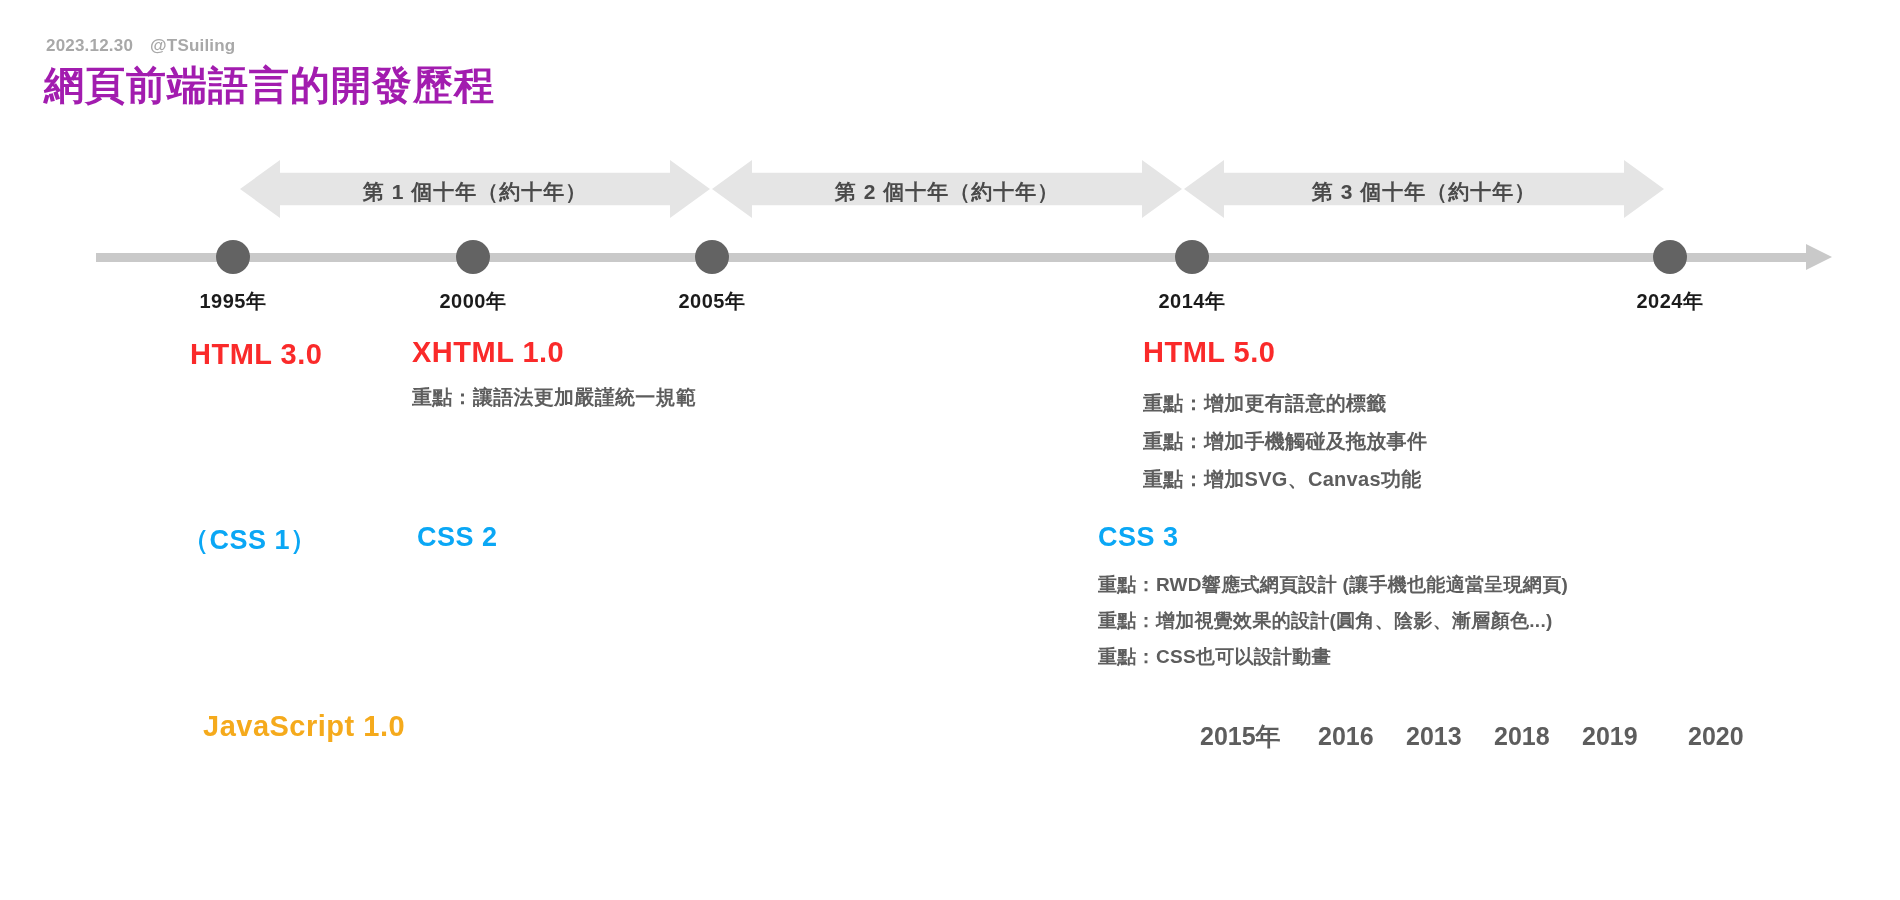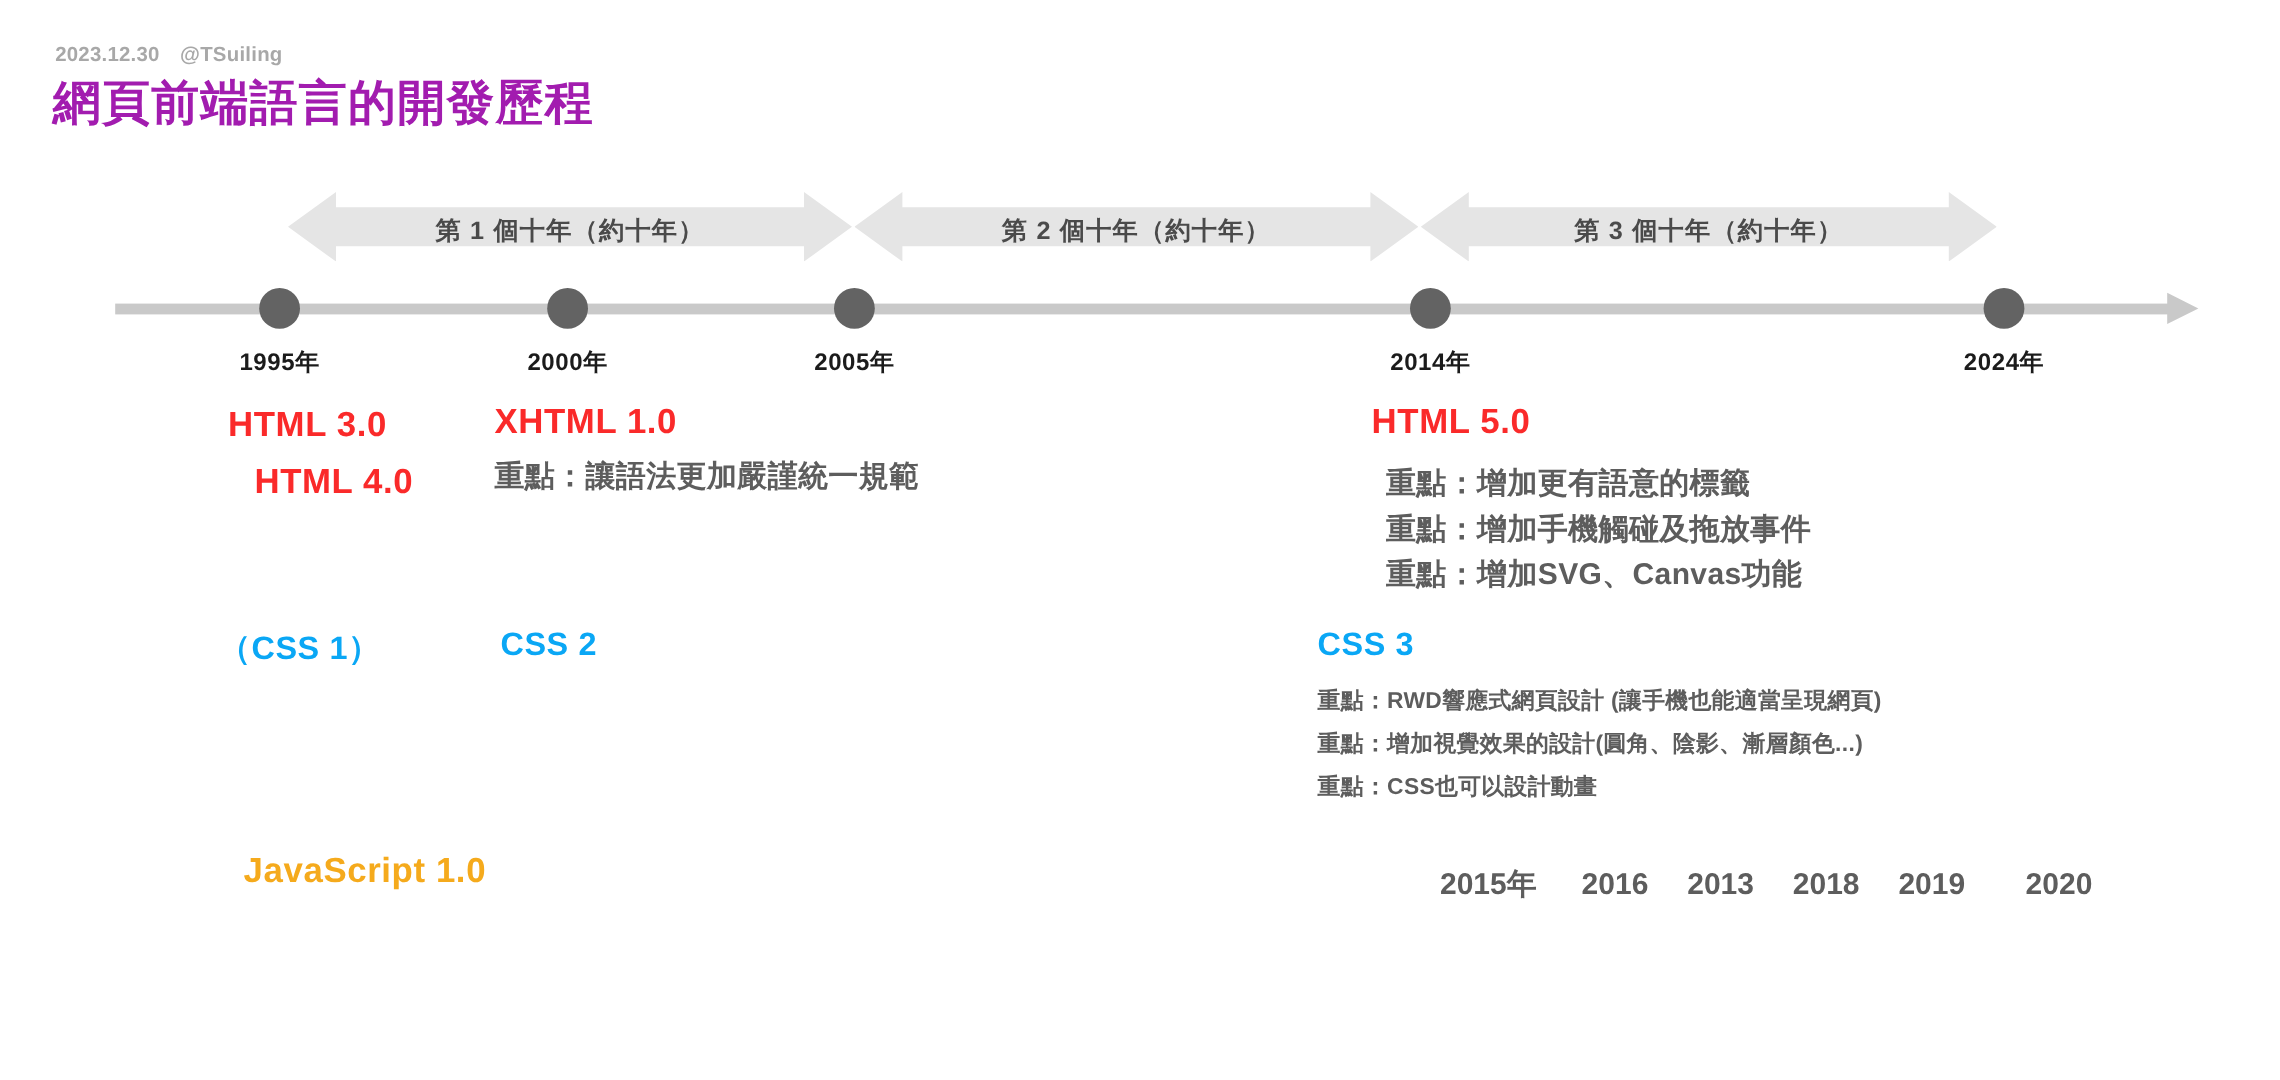--- a/index.html
+++ b/index.html
@@ -125,21 +125,21 @@
     transform: translateX(-50%);
     letter-spacing: 0.5px;
   }
 
   .tech-name {
     font-weight: bold;
     white-space: nowrap;
     letter-spacing: 0.5px;
   }
   .tech-note {
-    font-size: 25px;
+    font-size: 20px;
     font-weight: bold;
     color: #5d5d5d;
     white-space: nowrap;
     letter-spacing: 0.3px;
     line-height: 38px;
   }
 
   .html-red { color: #fa2a2a; font-size: 29px; }
   .css-blue { color: #0aa7f5; font-size: 27px; }
   .js-orange { color: #f5aa1c; font-size: 29px; }
@@ -154,21 +154,21 @@
   .html-left .tech-name { line-height: 48px; }
   .html-left .l2 { padding-left: 22px; }
   .html-left .l3 { padding-left: 44px; }
 
   .xhtml-block { position: absolute; left: 412px; top: 330px; }
   .xhtml-block .tech-name { line-height: 44px; }
   .xhtml-block .tech-note { margin-top: 8px; line-height: 30px; }
 
   .html5-block { position: absolute; left: 1143px; top: 330px; }
   .html5-block .tech-name { line-height: 44px; }
-  .html5-block .notes { margin-top: 10px; margin-left: 12px; }
+  .html5-block .notes { margin-top: 10px; }
 
   
   .css1-block { position: absolute; left: 182px; top: 522px; }
   .css2-block { position: absolute; left: 417px; top: 522px; }
   .css3-block { position: absolute; left: 1098px; top: 522px; }
   .css3-block .notes { margin-top: 14px; }
   .css3-block .tech-note { font-size: 19px; line-height: 36px; }
 
   
   .js-block { position: absolute; left: 203px; top: 710px; }
@@ -234,21 +234,20 @@
 
   <div class="node" style="left:1192px"></div>
   <div class="node-label" style="left:1192px">2014年</div>
 
   <div class="node" style="left:1670px"></div>
   <div class="node-label" style="left:1670px">2024年</div>
 </div>
 
 <div class="html-left">
   <div class="tech-name html-red l2">HTML 3.0</div>
-  <div class="tech-name html-red l3">HTML 4.0</div>
 </div>
 
 <div class="xhtml-block">
   <div class="tech-name html-red">XHTML 1.0</div>
   <div class="tech-note">重點：讓語法更加嚴謹統一規範</div>
 </div>
 
 <div class="html5-block">
   <div class="tech-name html-red">HTML 5.0</div>
   <div class="notes">

